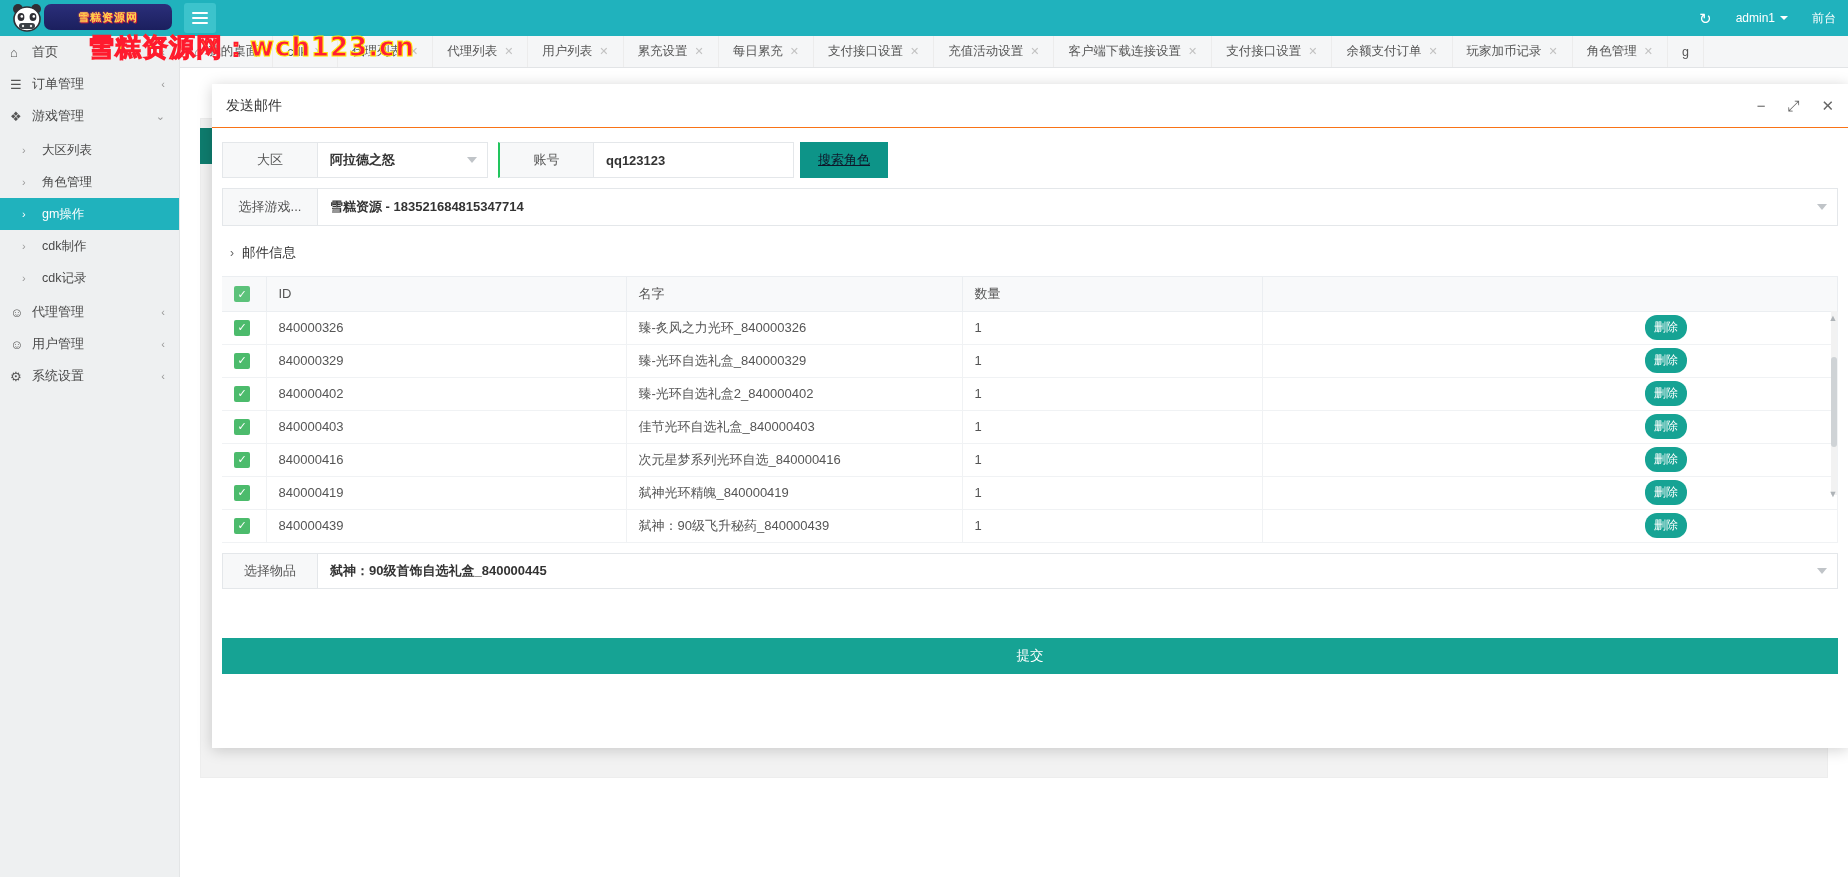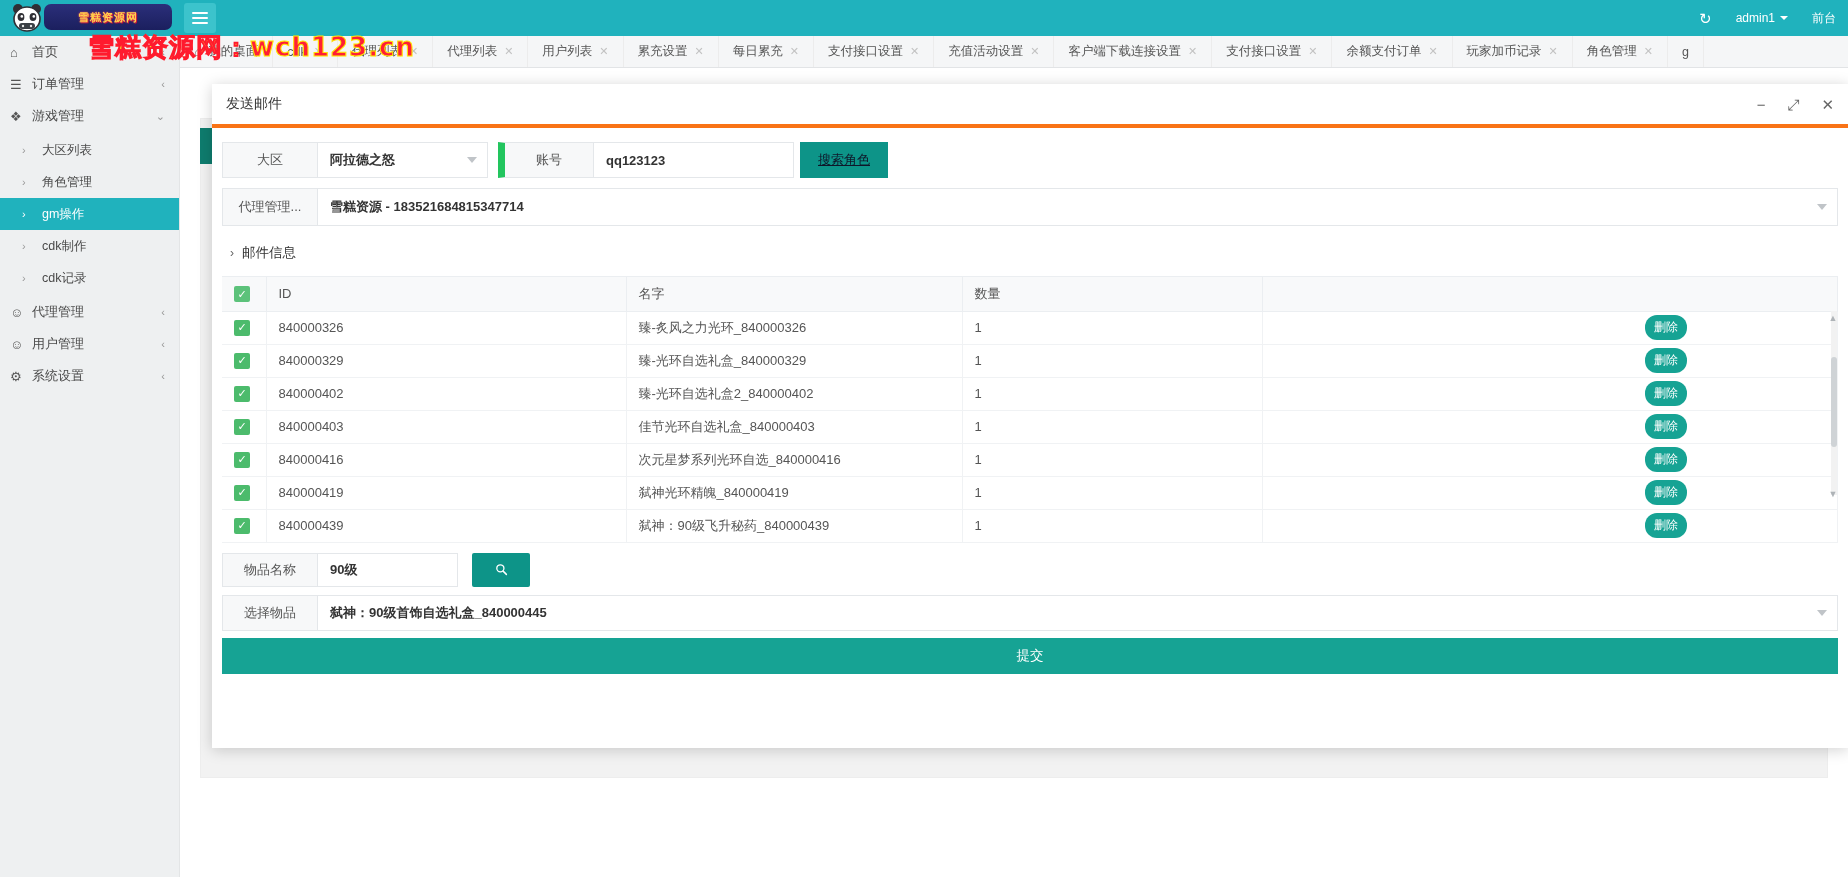--- a/index.html
+++ b/index.html
@@ -92,21 +92,21 @@
   .green-stub {
     position:absolute; left:20px; top:60px; width:30px; height:36px; background:#0e7c6e;
   }
 
   
   .modal {
     position:absolute; left:212px; top:84px; width:1636px; height:664px;
     background:#fff; box-shadow: 0 2px 14px rgba(0,0,0,0.18);
   }
   .modal-head {
-    height: 44px; border-bottom:4px solid #f97316;
+    height: 44px; border-bottom:1px solid #f97316;
     display:flex; align-items:center; padding: 0 14px;
   }
   .modal-title { font-size: 14px; color:#333; flex:1 1 auto;}
   .modal-ctrls { display:flex; align-items:center; gap:22px; color:#666;}
   .modal-ctrls span { cursor:pointer; font-size:15px; line-height:1;}
   .modal-body { padding: 14px 10px 0 10px; }
 
   
   .frow { display:flex; align-items:stretch; margin-bottom: 8px; }
   .fcell-label {
@@ -379,29 +379,29 @@
     </div>
 
     <div class="modal-body">
 
       <div class="frow">
         <div class="fcell-label w-label">大区</div>
         <div class="fcell-input w-region">
           <span>阿拉德之怒</span>
           <span class="sel-caret"></span>
         </div>
-        <div class="fcell-label w-acct-label" style="border-left:7px solid #22c55e;margin-left:10px;">账号</div>
+        <div class="fcell-label w-acct-label" style="border-left:2px solid #22c55e;margin-left:10px;">账号</div>
         <div class="fcell-input w-acct">
           <span>qq123123</span>
         </div>
         <button class="btn-teal w-searchbtn">搜索角色</button>
       </div>
 
       <div class="frow" style="margin-top:10px;">
-        <div class="fcell-label fullrow-label">代理管理...</div>
+        <div class="fcell-label fullrow-label">选择游戏...</div>
         <div class="fcell-input fullrow-input">
           <span>雪糕资源 - 183521684815347714</span>
           <span class="sel-caret"></span>
         </div>
       </div>
 
       <div class="section-bar">
         <span class="chev-r">›</span>
         <span>邮件信息</span>
       </div>
@@ -479,32 +479,20 @@
             </tbody>
         </table>
         <div class="tbl-scroll">
             <i></i>
           </div>
         <div class="scroll-arrow" style="top:36px;">▲</div>
         <div class="scroll-arrow" style="top:212px;">▼</div>
       </div>
 
       <div class="bottom-forms">
-        <div class="frow">
-          <div class="fcell-label" style="width:96px;height:34px;">物品名称</div>
-          <div class="fcell-input" style="width:140px;height:34px;">
-            <span>90级</span>
-          </div>
-          <button class="btn-teal search-icon-btn">
-            <svg width="13" height="13" viewBox="0 0 16 16">
-              <circle cx="6.6" cy="6.6" r="4.4" fill="none" stroke="#fff" stroke-width="1.6"></circle>
-              <line x1="10" y1="10" x2="14" y2="14" stroke="#fff" stroke-width="1.8" stroke-linecap="round"></line>
-            </svg>
-          </button>
-        </div>
         <div class="frow" style="margin-top:6px;">
           <div class="fcell-label" style="width:96px;height:36px;">选择物品</div>
           <div class="fcell-input" style="flex:1 1 auto;height:36px;">
             <span>弑神：90级首饰自选礼盒_840000445</span>
             <span class="sel-caret"></span>
           </div>
         </div>
       </div>
 
       <div class="submit-bar">提交</div>

